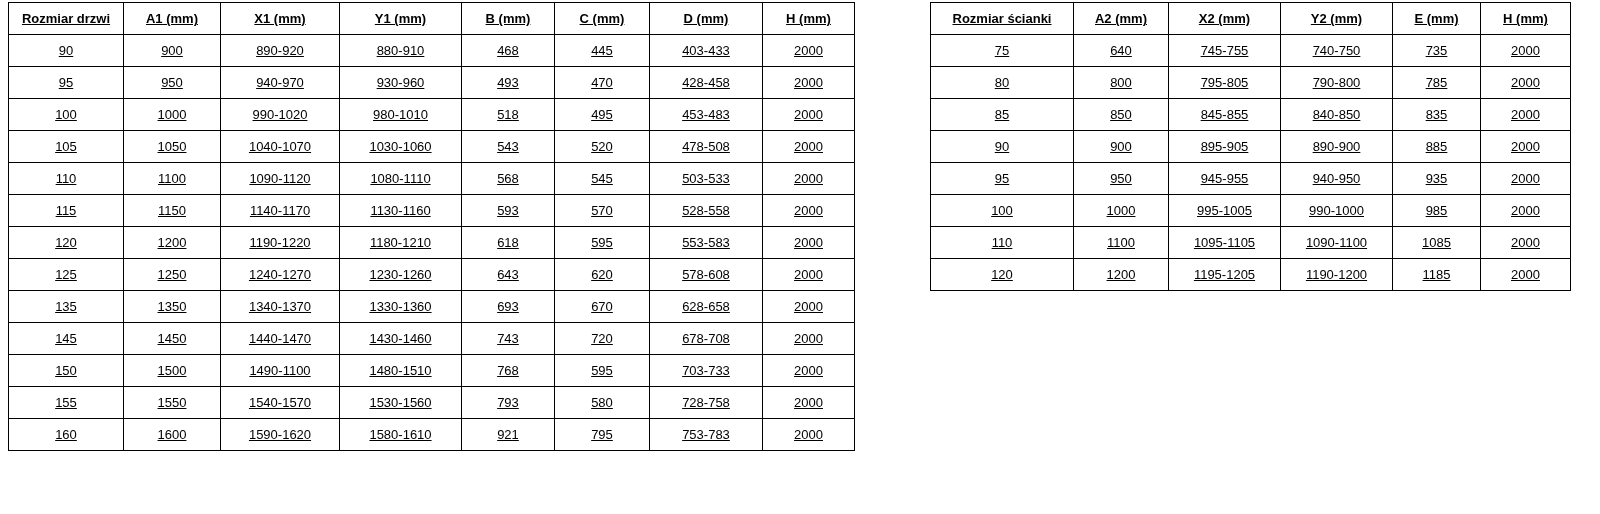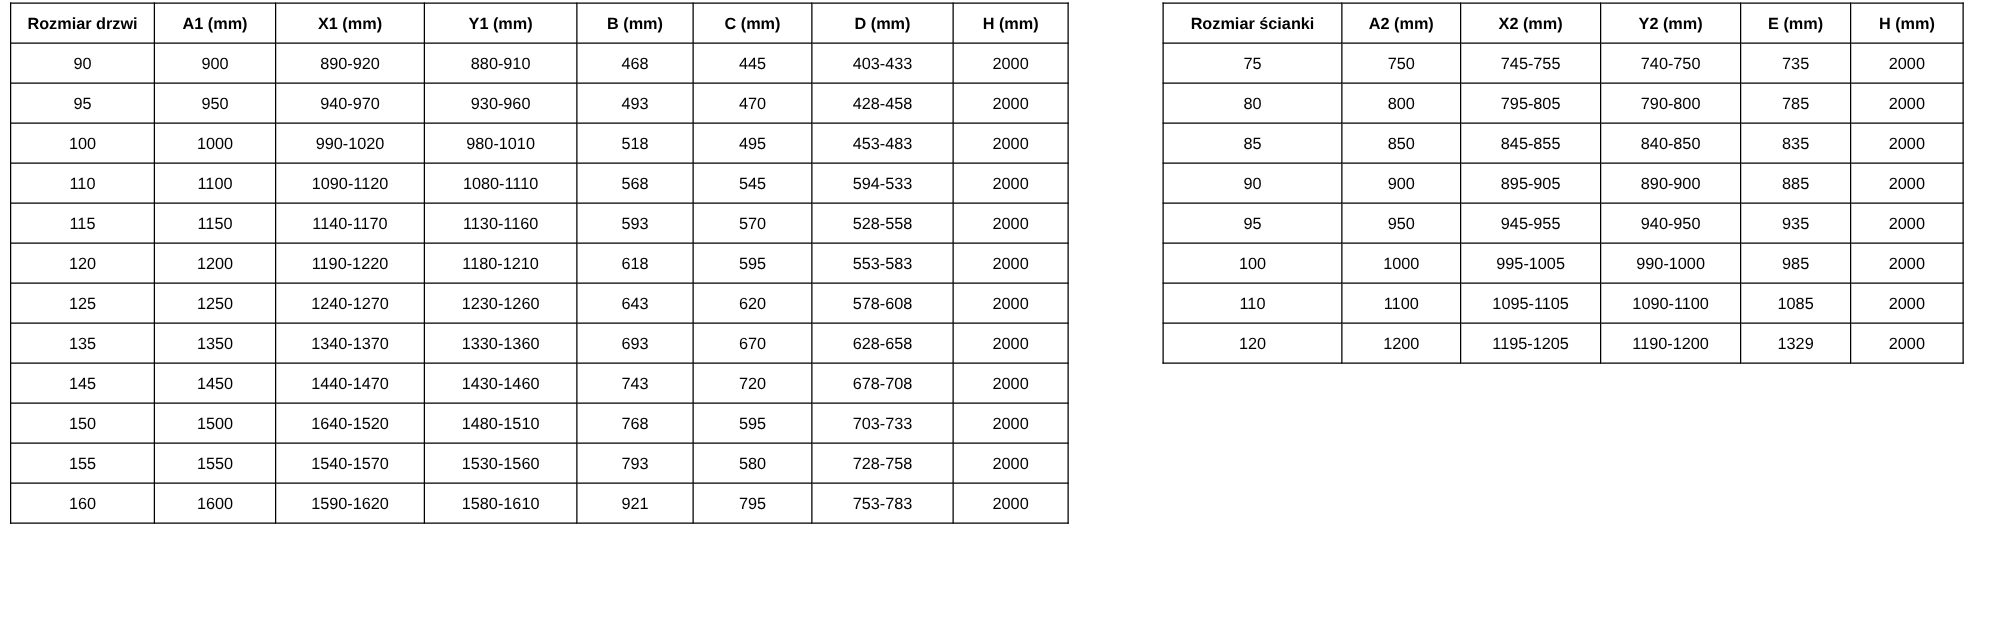--- a/index.html
+++ b/index.html
@@ -26,20 +26,21 @@
     left: 8px;
     top: 2px;
   }
   #walls-table-wrap {
     left: 930px;
     top: 2px;
   }
   table {
     border-collapse: collapse;
     table-layout: fixed;
+    text-decoration: underline;
   }
   table td, table th {
     border: 1px solid #000000;
     text-align: center;
     vertical-align: middle;
     font-size: 13px;
     padding: 0;
     height: 31px;
     font-weight: normal;
     white-space: nowrap;
@@ -119,27 +120,37 @@
             <td>100</td>
             <td>1000</td>
             <td>990-1020</td>
             <td>980-1010</td>
             <td>518</td>
             <td>495</td>
             <td>453-483</td>
             <td>2000</td>
           </tr>
           <tr>
+            <td>105</td>
+            <td>1050</td>
+            <td>1040-1070</td>
+            <td>1030-1060</td>
+            <td>543</td>
+            <td>520</td>
+            <td>478-508</td>
+            <td>2000</td>
+          </tr>
+          <tr>
             <td>110</td>
             <td>1100</td>
             <td>1090-1120</td>
             <td>1080-1110</td>
             <td>568</td>
             <td>545</td>
-            <td>594-533</td>
+            <td>503-533</td>
             <td>2000</td>
           </tr>
           <tr>
             <td>115</td>
             <td>1150</td>
             <td>1140-1170</td>
             <td>1130-1160</td>
             <td>593</td>
             <td>570</td>
             <td>528-558</td>
@@ -181,21 +192,21 @@
             <td>1440-1470</td>
             <td>1430-1460</td>
             <td>743</td>
             <td>720</td>
             <td>678-708</td>
             <td>2000</td>
           </tr>
           <tr>
             <td>150</td>
             <td>1500</td>
-            <td>1640-1520</td>
+            <td>1490-1100</td>
             <td>1480-1510</td>
             <td>768</td>
             <td>595</td>
             <td>703-733</td>
             <td>2000</td>
           </tr>
           <tr>
             <td>155</td>
             <td>1550</td>
             <td>1540-1570</td>
@@ -235,21 +246,21 @@
             <th>A2 (mm)</th>
             <th>X2 (mm)</th>
             <th>Y2 (mm)</th>
             <th>E (mm)</th>
             <th>H (mm)</th>
           </tr>
       </thead>
       <tbody>
           <tr>
             <td>75</td>
-            <td>750</td>
+            <td>640</td>
             <td>745-755</td>
             <td>740-750</td>
             <td>735</td>
             <td>2000</td>
           </tr>
           <tr>
             <td>80</td>
             <td>800</td>
             <td>795-805</td>
             <td>790-800</td>
@@ -294,20 +305,20 @@
             <td>1095-1105</td>
             <td>1090-1100</td>
             <td>1085</td>
             <td>2000</td>
           </tr>
           <tr>
             <td>120</td>
             <td>1200</td>
             <td>1195-1205</td>
             <td>1190-1200</td>
-            <td>1329</td>
+            <td>1185</td>
             <td>2000</td>
           </tr>
         </tbody>
     </table>
   </div>
 
 </div>
 
 </body></html>

